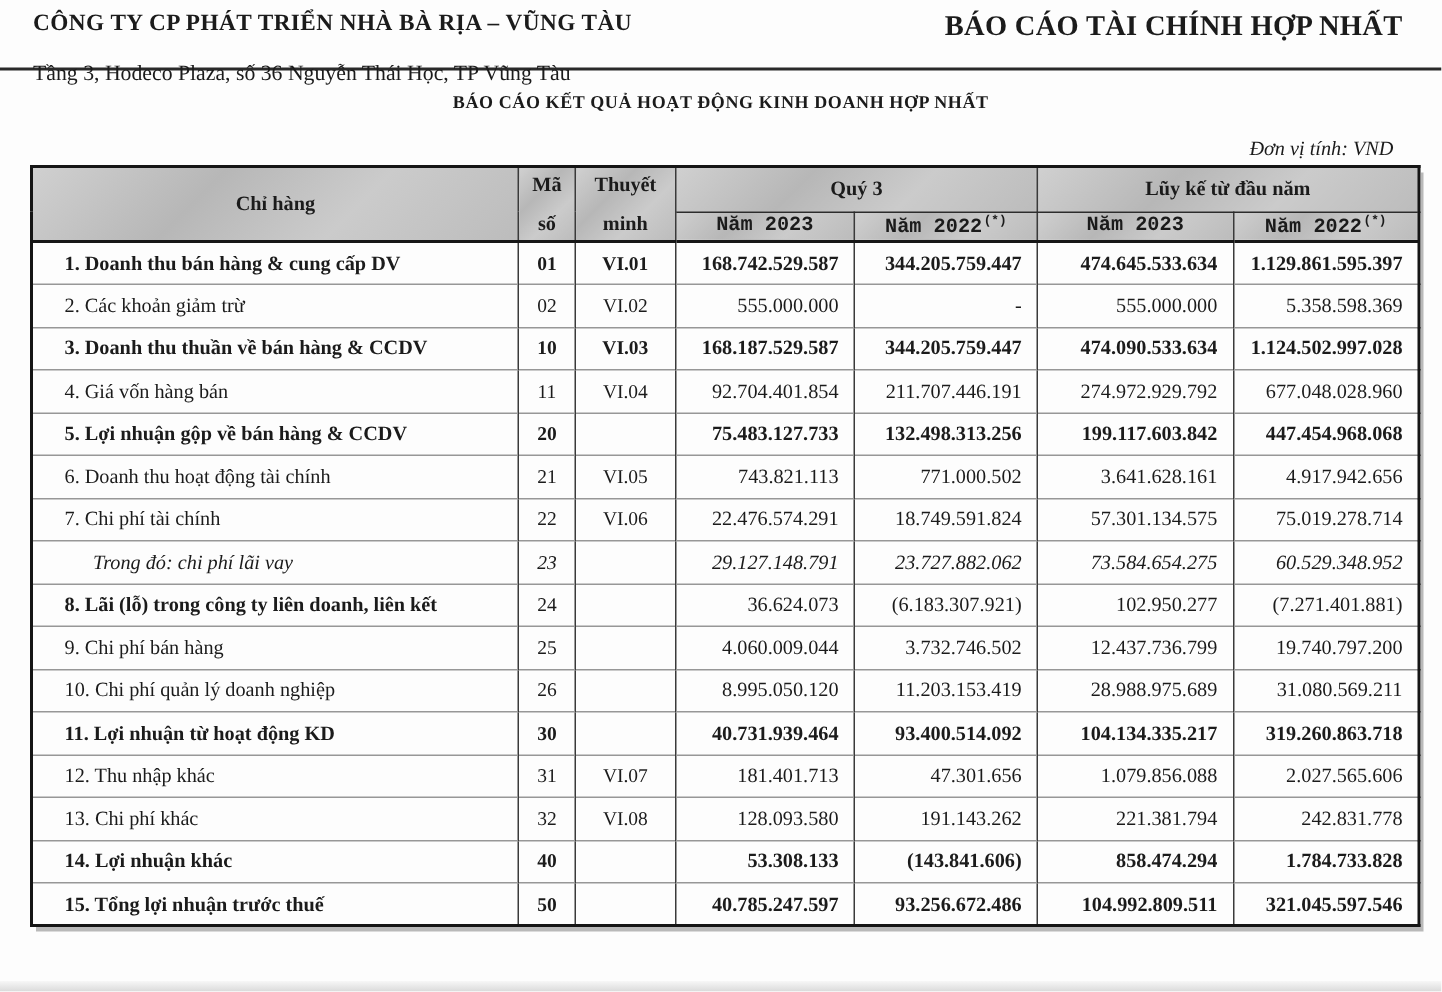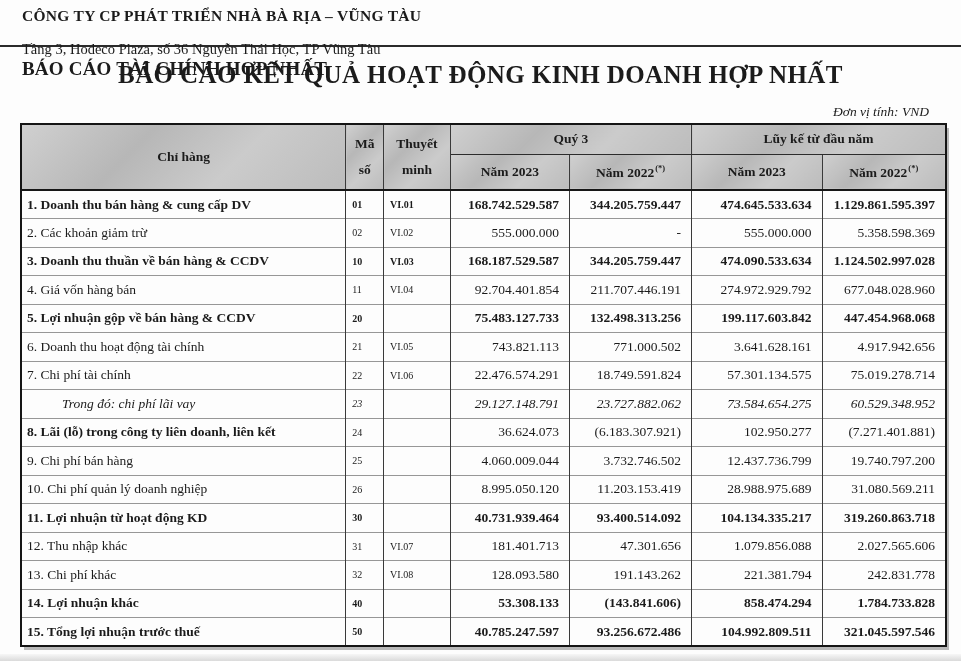--- a/index.html
+++ b/index.html
@@ -10,30 +10,29 @@
     color: #1b1b1b;
     overflow: hidden;
     position: relative;
   }
   
   .letterhead {
     display: flex; justify-content: space-between; align-items: flex-start;
     padding: 7px 26px 0 22px;
     border-bottom: 2px solid #2a2a2a;
     height: 47px;
-    flex-direction: column;
   }
   .lh-left .lh-line1 { font-weight: bold; font-size: 15.5px; letter-spacing: 0.3px; }
   .lh-left .lh-line2 { font-size: 14.5px; margin-top: 16px; }
   .lh-right { text-align: right; }
   .lh-right .lh-line1 { font-weight: bold; font-size: 19px; letter-spacing: 0.2px; }
   .lh-right .lh-line2 { font-size: 13.5px; margin-top: 2px; }
   
   .doc-title { text-align: center; margin-top: 14px; }
-  .doc-title .t1 { font-weight: bold; font-size: 25px; letter-spacing: 0.4px; }
+  .doc-title .t1 { font-weight: bold; font-size: 12px; letter-spacing: 0.4px; }
   .doc-title .t2 { font-weight: bold; font-size: 16.5px; margin-top: 4px; }
   .unit-line {
     text-align: right; font-style: italic; font-size: 13.5px;
     margin: 15px 32px 3px 0;
   }
   
   .table-wrap { margin: 0 14px 0 20px; }
   table.report-table {
     width: 927px;
     border-collapse: collapse;
@@ -51,37 +50,37 @@
   th, td { border-right: 1px solid #3a3a3a; }
   th:last-child, td:last-child { border-right: none; }
   thead th {
     background-color: #c3c3c3;
     background-image: linear-gradient(135deg, #d0d0d0 0%, #b7b7b7 35%, #cbcbcb 65%, #bcbcbc 100%);
     font-weight: bold; font-size: 13.5px;
     text-align: center; vertical-align: middle;
     border-bottom: 1px solid #2c2c2c;
   }
   thead tr.h-group th { height: 30px; }
-  thead tr.h-sub th { height: 36px; }
+  thead tr.h-sub th { height: 20px; font-family: Liberation Mono, monospace; }
   thead tr.h-sub th, thead th[rowspan] { border-bottom: 2px solid #161616; }
   thead th .stack { display: block; line-height: 1.25; }
   thead th .stack + .stack { margin-top: 9px; }
   thead sup { font-size: 8.5px; vertical-align: super; margin-left: 1px; }
   tbody td {
     height: 28.5px;
     font-size: 13.5px;
     border-top: 1px solid #979797;
     padding: 1px 6px;
     vertical-align: middle;
     white-space: nowrap;
     overflow: hidden;
   }
   tbody tr:first-child td { border-top: none; }
-  tbody td:nth-child(1) { text-align: left; padding-left: 5px; }
-  tbody td:nth-child(2), tbody td:nth-child(3) { text-align: left; font-size: 10px; }
+  tbody td:nth-child(1) { text-align: left; padding-left: 21px; }
+  tbody td:nth-child(2), tbody td:nth-child(3) { text-align: center; font-size: 13px; }
   tbody td:nth-child(n+4) { text-align: right; padding-right: 10px; }
   tr.r-bold td { font-weight: bold; }
   tr.r-bold-label td:nth-child(1) { font-weight: bold; }
   tr.r-italic td { font-style: italic; }
   tr.r-italic td:nth-child(1) { padding-left: 40px; }
   
   .page-edge {
     position: absolute; left: 0; bottom: 0; width: 100%; height: 7px;
     background: linear-gradient(#f7f7f7, #dadada);
   }

